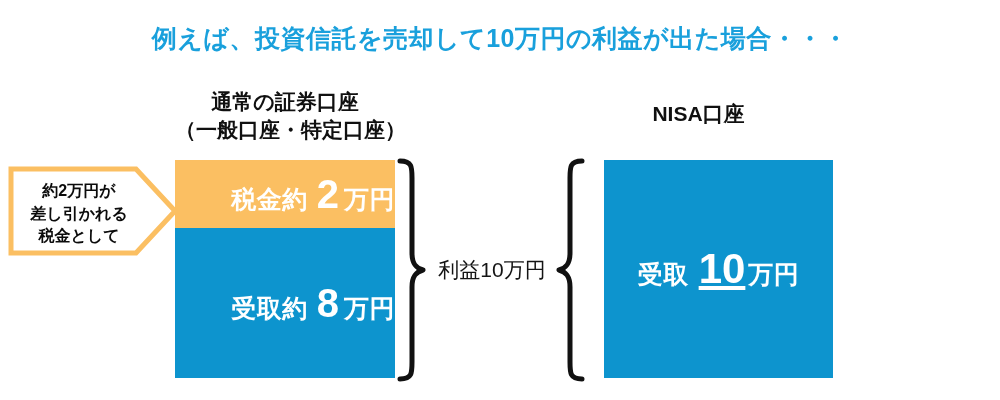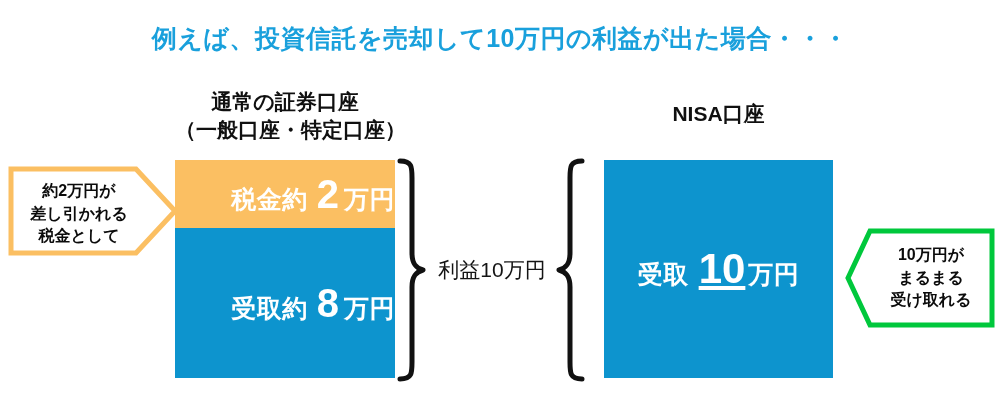--- a/index.html
+++ b/index.html
@@ -36,21 +36,21 @@
   .col-head {
     position: absolute;
     text-align: center;
     font-size: 21px;
     font-weight: bold;
     color: #101010;
     line-height: 1.35;
     white-space: nowrap;
   }
   .col-head.left  { left: 175px; top: 88px;  width: 220px; }
-  .col-head.right { left: 604px; top: 100px; width: 229px; }
+  .col-head.right { left: 584px; top: 100px; width: 229px; }
   .col-head .line2 { display: block; }
 
   
   .bar-left {
     position: absolute;
     left: 175px;
     top: 160px;
     width: 220px;
     height: 218px;
   }
@@ -193,24 +193,14 @@
     <svg class="co-svg" width="170" height="90" viewBox="0 0 170 90" xmlns="http://www.w3.org/2000/svg">
       <polygon points="3,3 128,3 167,45 128,87 3,87" fill="#ffffff" stroke="#fbbf62" stroke-width="5" stroke-linejoin="miter"></polygon>
     </svg>
     <div class="co-text">
       <div>約2万円が</div>
       <div>差し引かれる</div>
       <div>税金として</div>
     </div>
   </div>
 
-  <div class="callout callout-right">
-    <svg class="co-svg" width="150" height="100" viewBox="0 0 150 100" xmlns="http://www.w3.org/2000/svg">
-      <polygon points="147,3 25,3 3,50 25,97 147,97" fill="#ffffff" stroke="#00c83c" stroke-width="5" stroke-linejoin="miter"></polygon>
-    </svg>
-    <div class="co-text">
-      <div>10万円が</div>
-      <div>まるまる</div>
-      <div>受け取れる</div>
-    </div>
-  </div>
 
 </div>
 
 </body></html>

